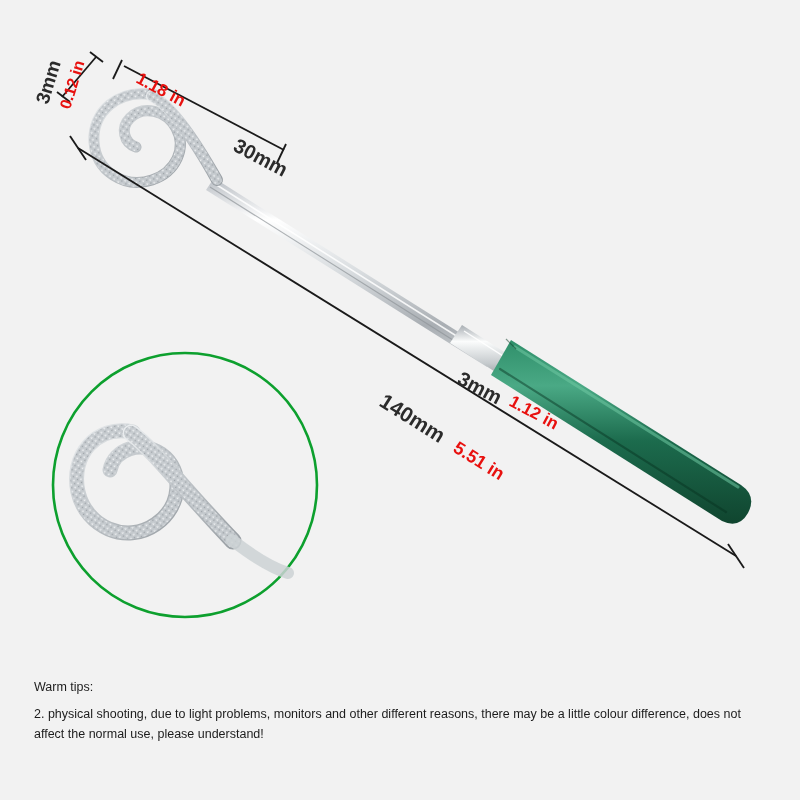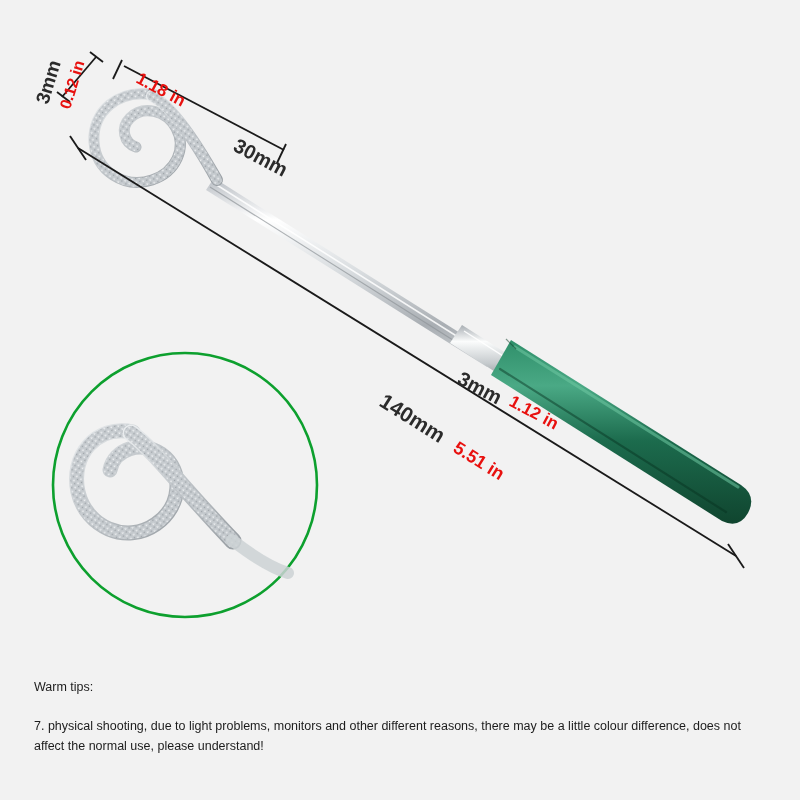--- a/index.html
+++ b/index.html
@@ -42,21 +42,21 @@
   .tips {
     position: absolute;
     left: 34px;
     top: 678px;
     width: 740px;
     color: #1c1c1c;
     font-size: 12.5px;
     line-height: 1.55;
   }
   .tips .tips-title {
-    margin-bottom: 20px;
+    margin-bottom: 8px;
   }
   .tips p {
     margin: 0 0 7px 0;
   }
 </style>
 </head>
 <body>
 
 <div id="stage">
 
@@ -177,16 +177,16 @@
                  C 141 440, 114 449, 110 470" fill="none" stroke="url(#knurl)" stroke-width="12.5" stroke-linecap="round" opacity="0.95"></path>
         <path d="M 131 433 C 152 448, 186 492, 233 541" fill="none" stroke="url(#hookGrad)" stroke-width="17" stroke-linecap="round"></path>
         <path d="M 131 433 C 152 448, 186 492, 233 541" fill="none" stroke="url(#knurl)" stroke-width="14" stroke-linecap="round" opacity="0.95"></path>
         <path d="M 232 540 C 255 558, 272 568, 288 573" fill="none" stroke="#cdd2d5" stroke-width="12" stroke-linecap="round" opacity="0.85"></path>
       </g>
     </g>
   </svg>
 
   <div class="tips">
     <div class="tips-title">Warm tips:</div>
-    <p>7. physical shooting, due to light problems, monitors and other different reasons, there may be a little colour difference, does not affect the normal use, please understand!</p>
+    <p>2. physical shooting, due to light problems, monitors and other different reasons, there may be a little colour difference, does not affect the normal use, please understand!</p>
   </div>
 
 </div>
 
 </body></html>

